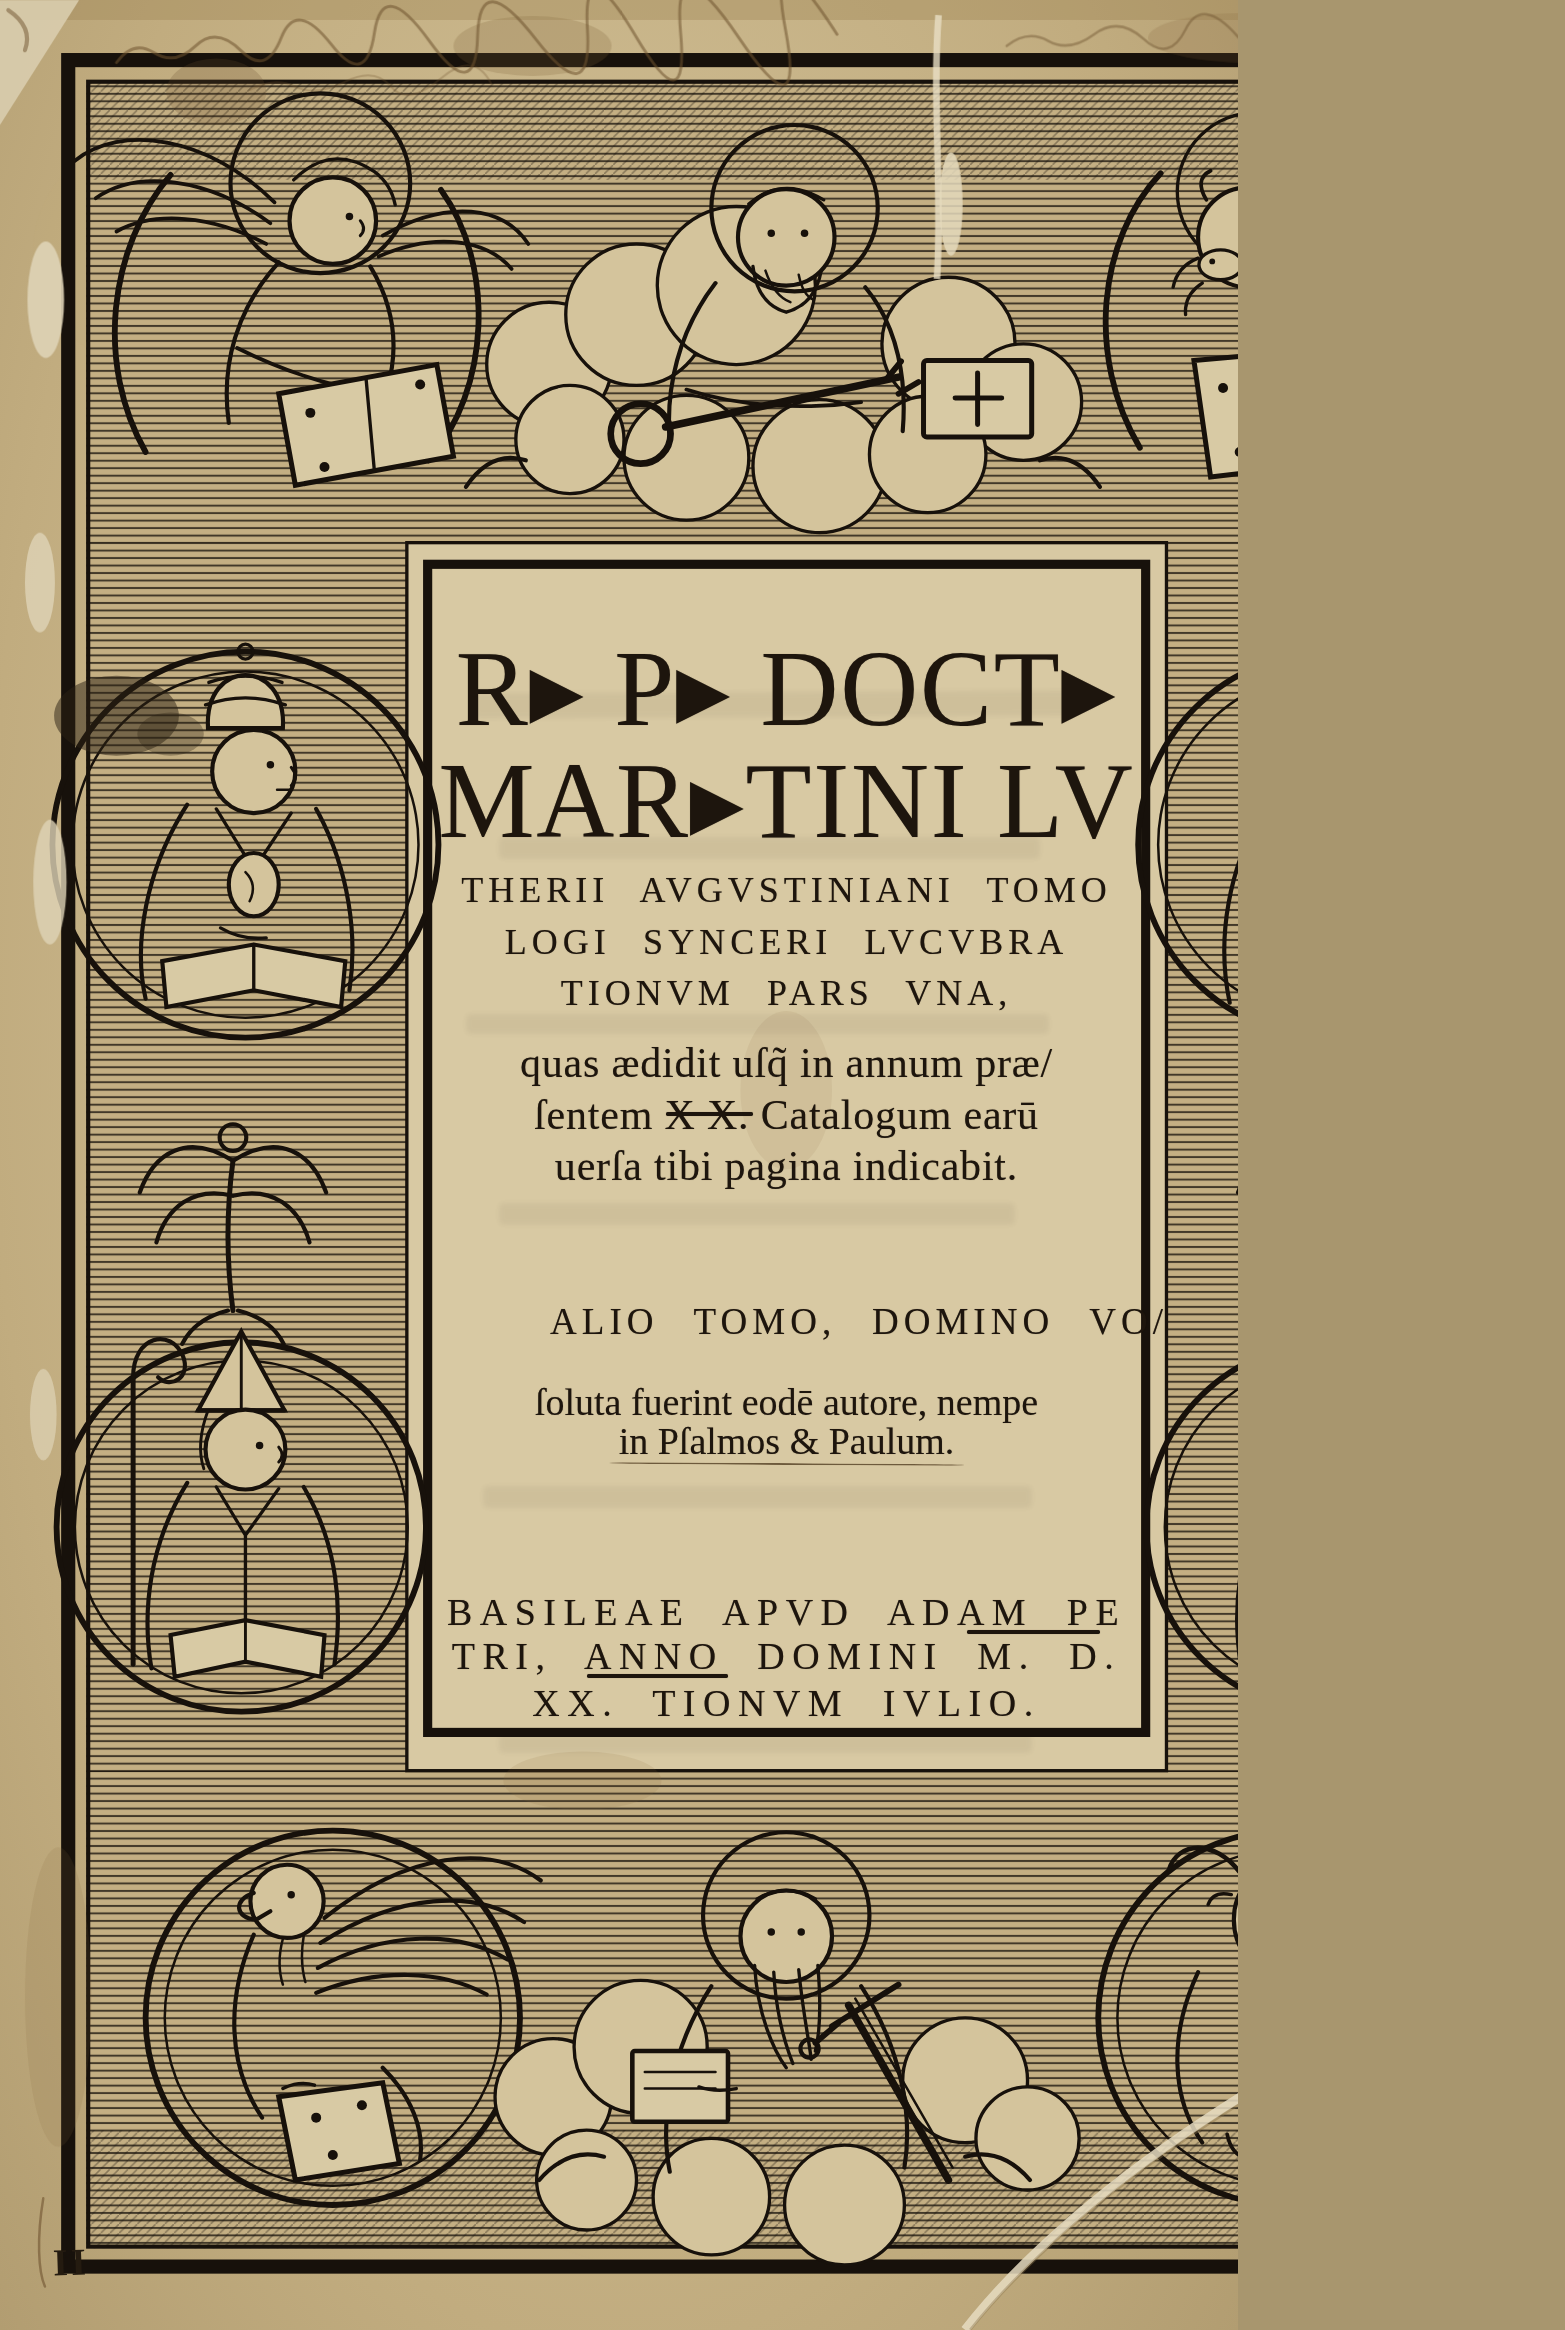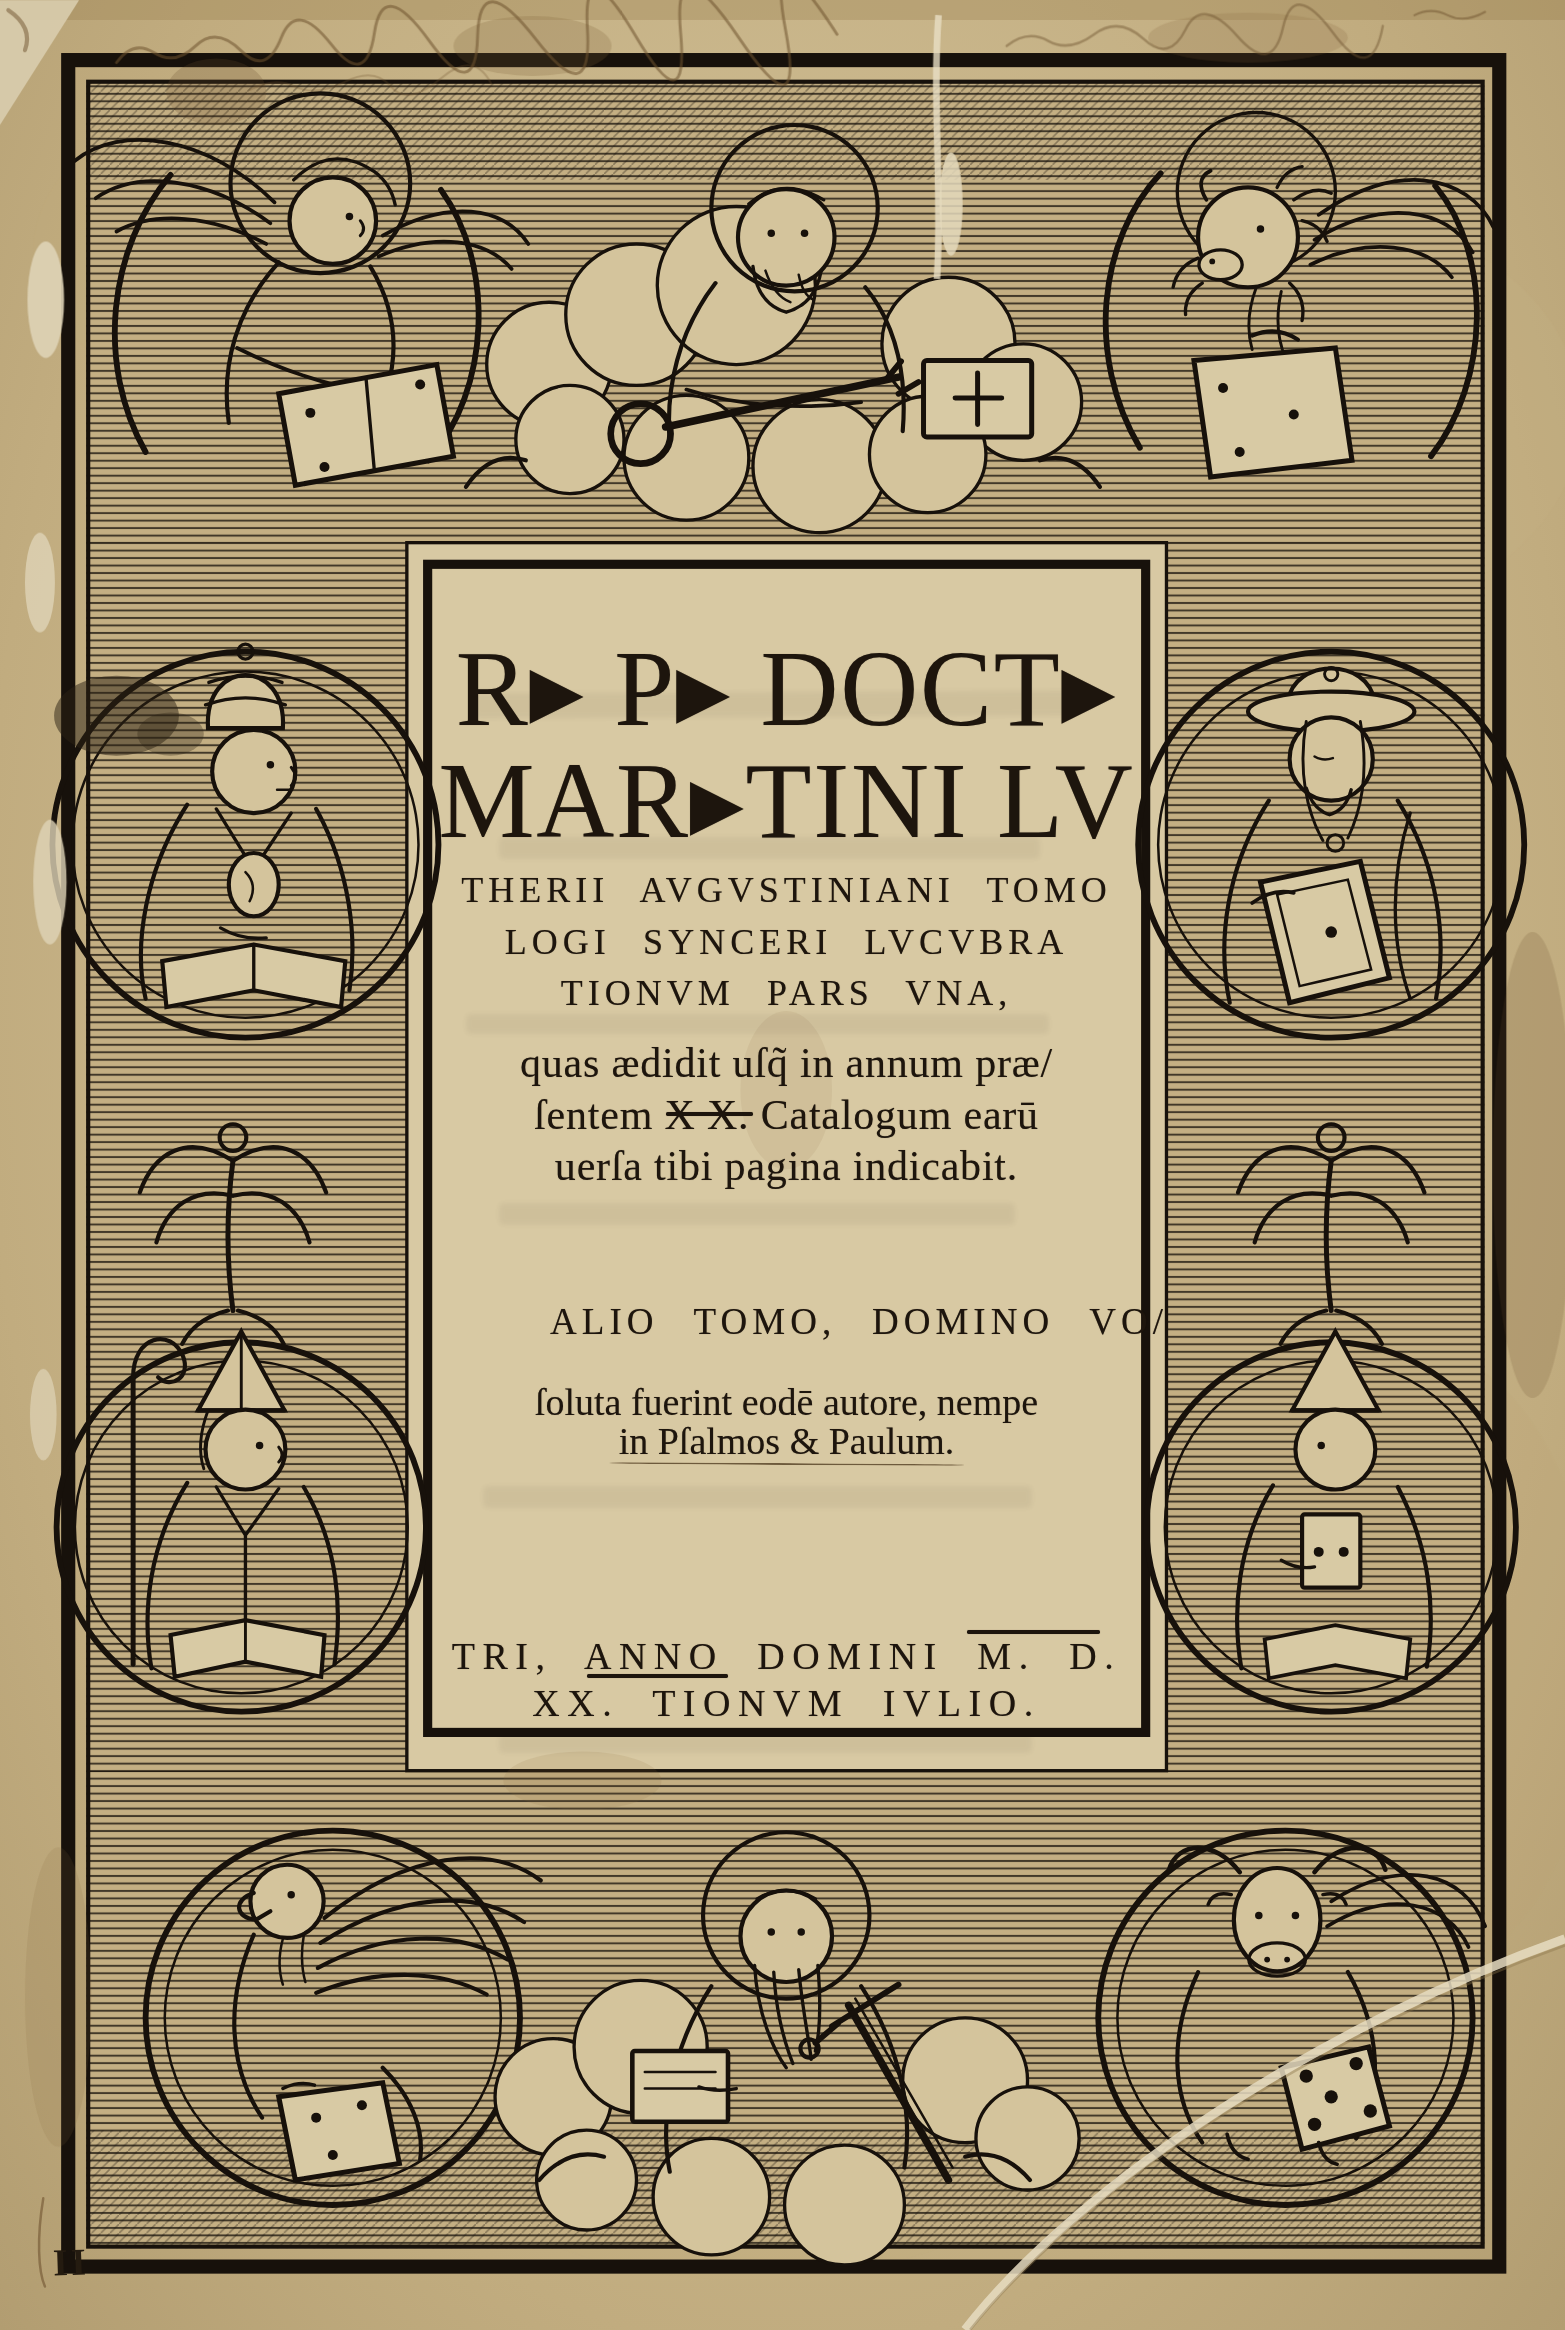--- a/index.html
+++ b/index.html
@@ -1,16 +1,16 @@
 <!DOCTYPE html>
 <html style="font-size:13.3px"><head>
 <meta charset="utf-8">
 <style>
   html,body{margin:0;padding:0;background:#a8966e;}
-  #page{position:relative;width:1565px;height:2330px;overflow:hidden;
+  #page{position:relative;width:1238px;height:2330px;overflow:hidden;
         background:radial-gradient(ellipse at 50% 42%, #d2c198 0%, #cab78c 45%, #c1ac7f 72%, #b29d71 100%);
         font-family:"Liberation Serif","DejaVu Serif",serif;}
   #art{position:absolute;left:0;top:0;}
   .line{position:absolute;left:405px;width:763px;text-align:center;color:#1d150d;
         text-shadow:0 0 0.8px rgba(32,20,8,.45);white-space:nowrap;line-height:1;}
   .title{font-size:108px;letter-spacing:1.7px;}
   .caps-sm{font-size:36px;letter-spacing:5px;word-spacing:18.3px;}
   .lower{font-size:42px;letter-spacing:0.8px;}
   .caps-md{font-size:37px;letter-spacing:5px;word-spacing:21.6px;text-align:right;}
   .lower-sm{font-size:38px;}
@@ -339,20 +339,21 @@
 <div class="line caps-sm" style="top:975px">TIONVM PARS VNA,</div>
 
 <div class="line lower" style="top:1042px">quas ædidit uſq̃ in annum præ/</div>
 <div class="line lower" style="top:1094px">ſentem X X.  Catalogum earū</div>
 <div class="line lower" style="top:1145px">uerſa tibi pagina indicabit.</div>
 
 <div class="line caps-md" style="top:1303px">ALIO TOMO, DOMINO VO/</div>
 <div class="line lower-sm" style="top:1383px">ſoluta fuerint eodē autore, nempe</div>
 <div class="line lower-sm" style="top:1422px">in Pſalmos &amp; Paulum.</div>
 
+<div class="line caps-imp" style="top:1593px">BASILEAE APVD ADAM PE</div>
 <div class="line caps-imp" style="top:1637px">TRI, ANNO DOMINI M. D.</div>
 <div class="line caps-imp" style="top:1684px">XX. TIONVM IVLIO.</div>
 
 <div class="rule" style="left:666px;top:1112px;width:87px"></div>
 <div class="rule" style="left:967px;top:1630px;width:133px"></div>
 <div class="rule" style="left:587px;top:1674px;width:141px"></div>
 
 <div class="penline" style="left:609px;top:1463px;width:356px"></div>
 
 <div id="sigmark">II</div>

